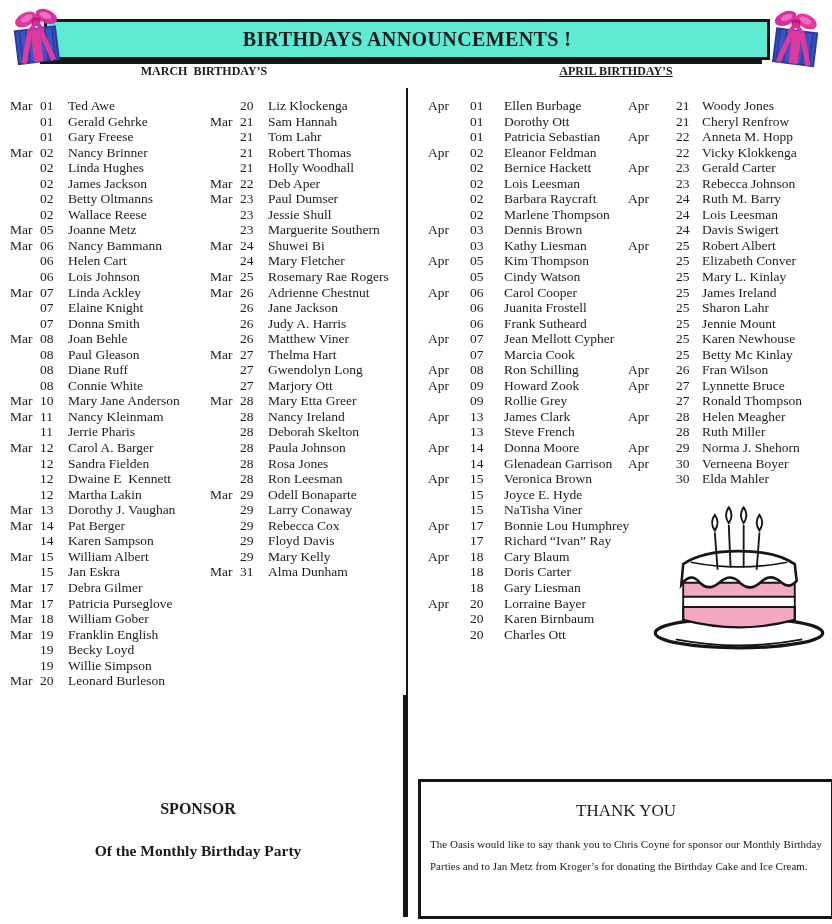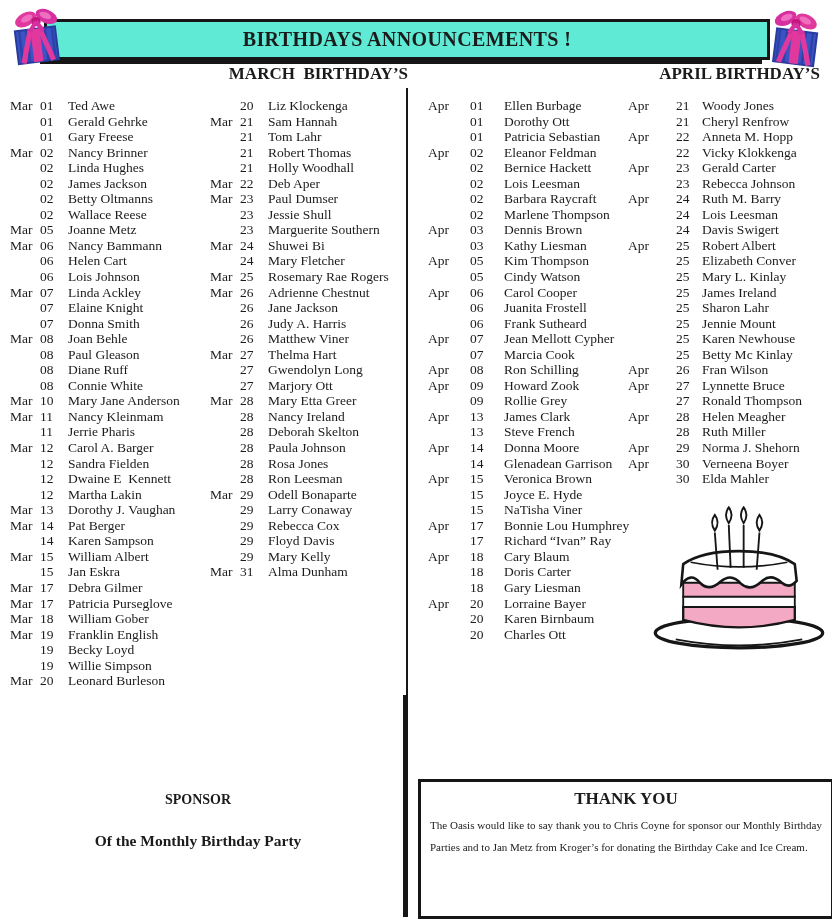--- a/index.html
+++ b/index.html
@@ -14,47 +14,47 @@
     border:3px solid #161616;background:#5eead4;
     box-shadow:-6px 6px 0 -2px #161616;
     display:flex;align-items:center;justify-content:center;z-index:2;
   }
   .header-title{font-weight:bold;font-size:20px;letter-spacing:.4px;white-space:pre;}
   .gift{position:absolute;width:62px;height:64px;z-index:3;}
   .gift-left{left:5px;top:3px;}
   .gift-right{left:765px;top:5px;transform:scaleX(-1);}
   
   .section-heading{
-    position:absolute;top:64px;font-weight:bold;font-size:17px;
-    text-align:right;white-space:pre;
+    position:absolute;top:64px;font-weight:bold;font-size:12px;
+    text-align:center;white-space:pre;
   }
   .heading-march{left:0;width:408px;}
-  .heading-april{left:412px;width:408px;}
+  .heading-april{left:412px;width:408px;text-decoration:underline;}
   
   .divider-thin{position:absolute;left:406px;top:88px;width:2px;height:607px;background:#161616;}
   .divider-thick{position:absolute;left:403px;top:695px;width:5px;height:222px;background:#161616;}
   
   .bcol{position:absolute;top:98px;font-size:13.5px;}
   .bcol .row{display:grid;height:15.56px;align-items:center;}
   .col-m1{left:10px;}  .col-m1 .row{grid-template-columns:30px 28px auto;}
   .col-m2{left:210px;} .col-m2 .row{grid-template-columns:30px 28px auto;}
   .col-a1{left:428px;} .col-a1 .row{grid-template-columns:42px 34px auto;}
   .col-a2{left:628px;} .col-a2 .row{grid-template-columns:48px 26px auto;}
   .row .n{white-space:pre;}
   .row .m,.row .d{white-space:pre;}
   
   .sponsor{position:absolute;left:48px;top:792px;width:300px;text-align:center;font-weight:bold;}
-  .sponsor .l1{font-size:14px;}
+  .sponsor .l1{font-size:16px;margin-top:8px;}
   .sponsor .l2{font-size:15.5px;margin-top:24px;}
   
   .thanks{
     position:absolute;left:418px;top:779px;width:392px;height:120px;
     border:3px solid #161616;padding:7px 9px;background:#fff;
   }
-  .thanks .t-title{margin:0;text-align:center;font-size:17px;font-weight:bold;}
+  .thanks .t-title{margin:12px;text-align:center;font-size:17px;font-weight:normal;}
   .thanks .t-body{margin:5px 0 0;font-size:11px;line-height:22px;text-align:justify;}
   
   .cake{position:absolute;left:646px;top:494px;width:186px;height:170px;}
 </style>
 </head>
 <body>
 
 <div class="gift gift-left">
   <svg viewBox="0 0 60 62" width="62" height="64">
     <g transform="rotate(-7 30 38)">

